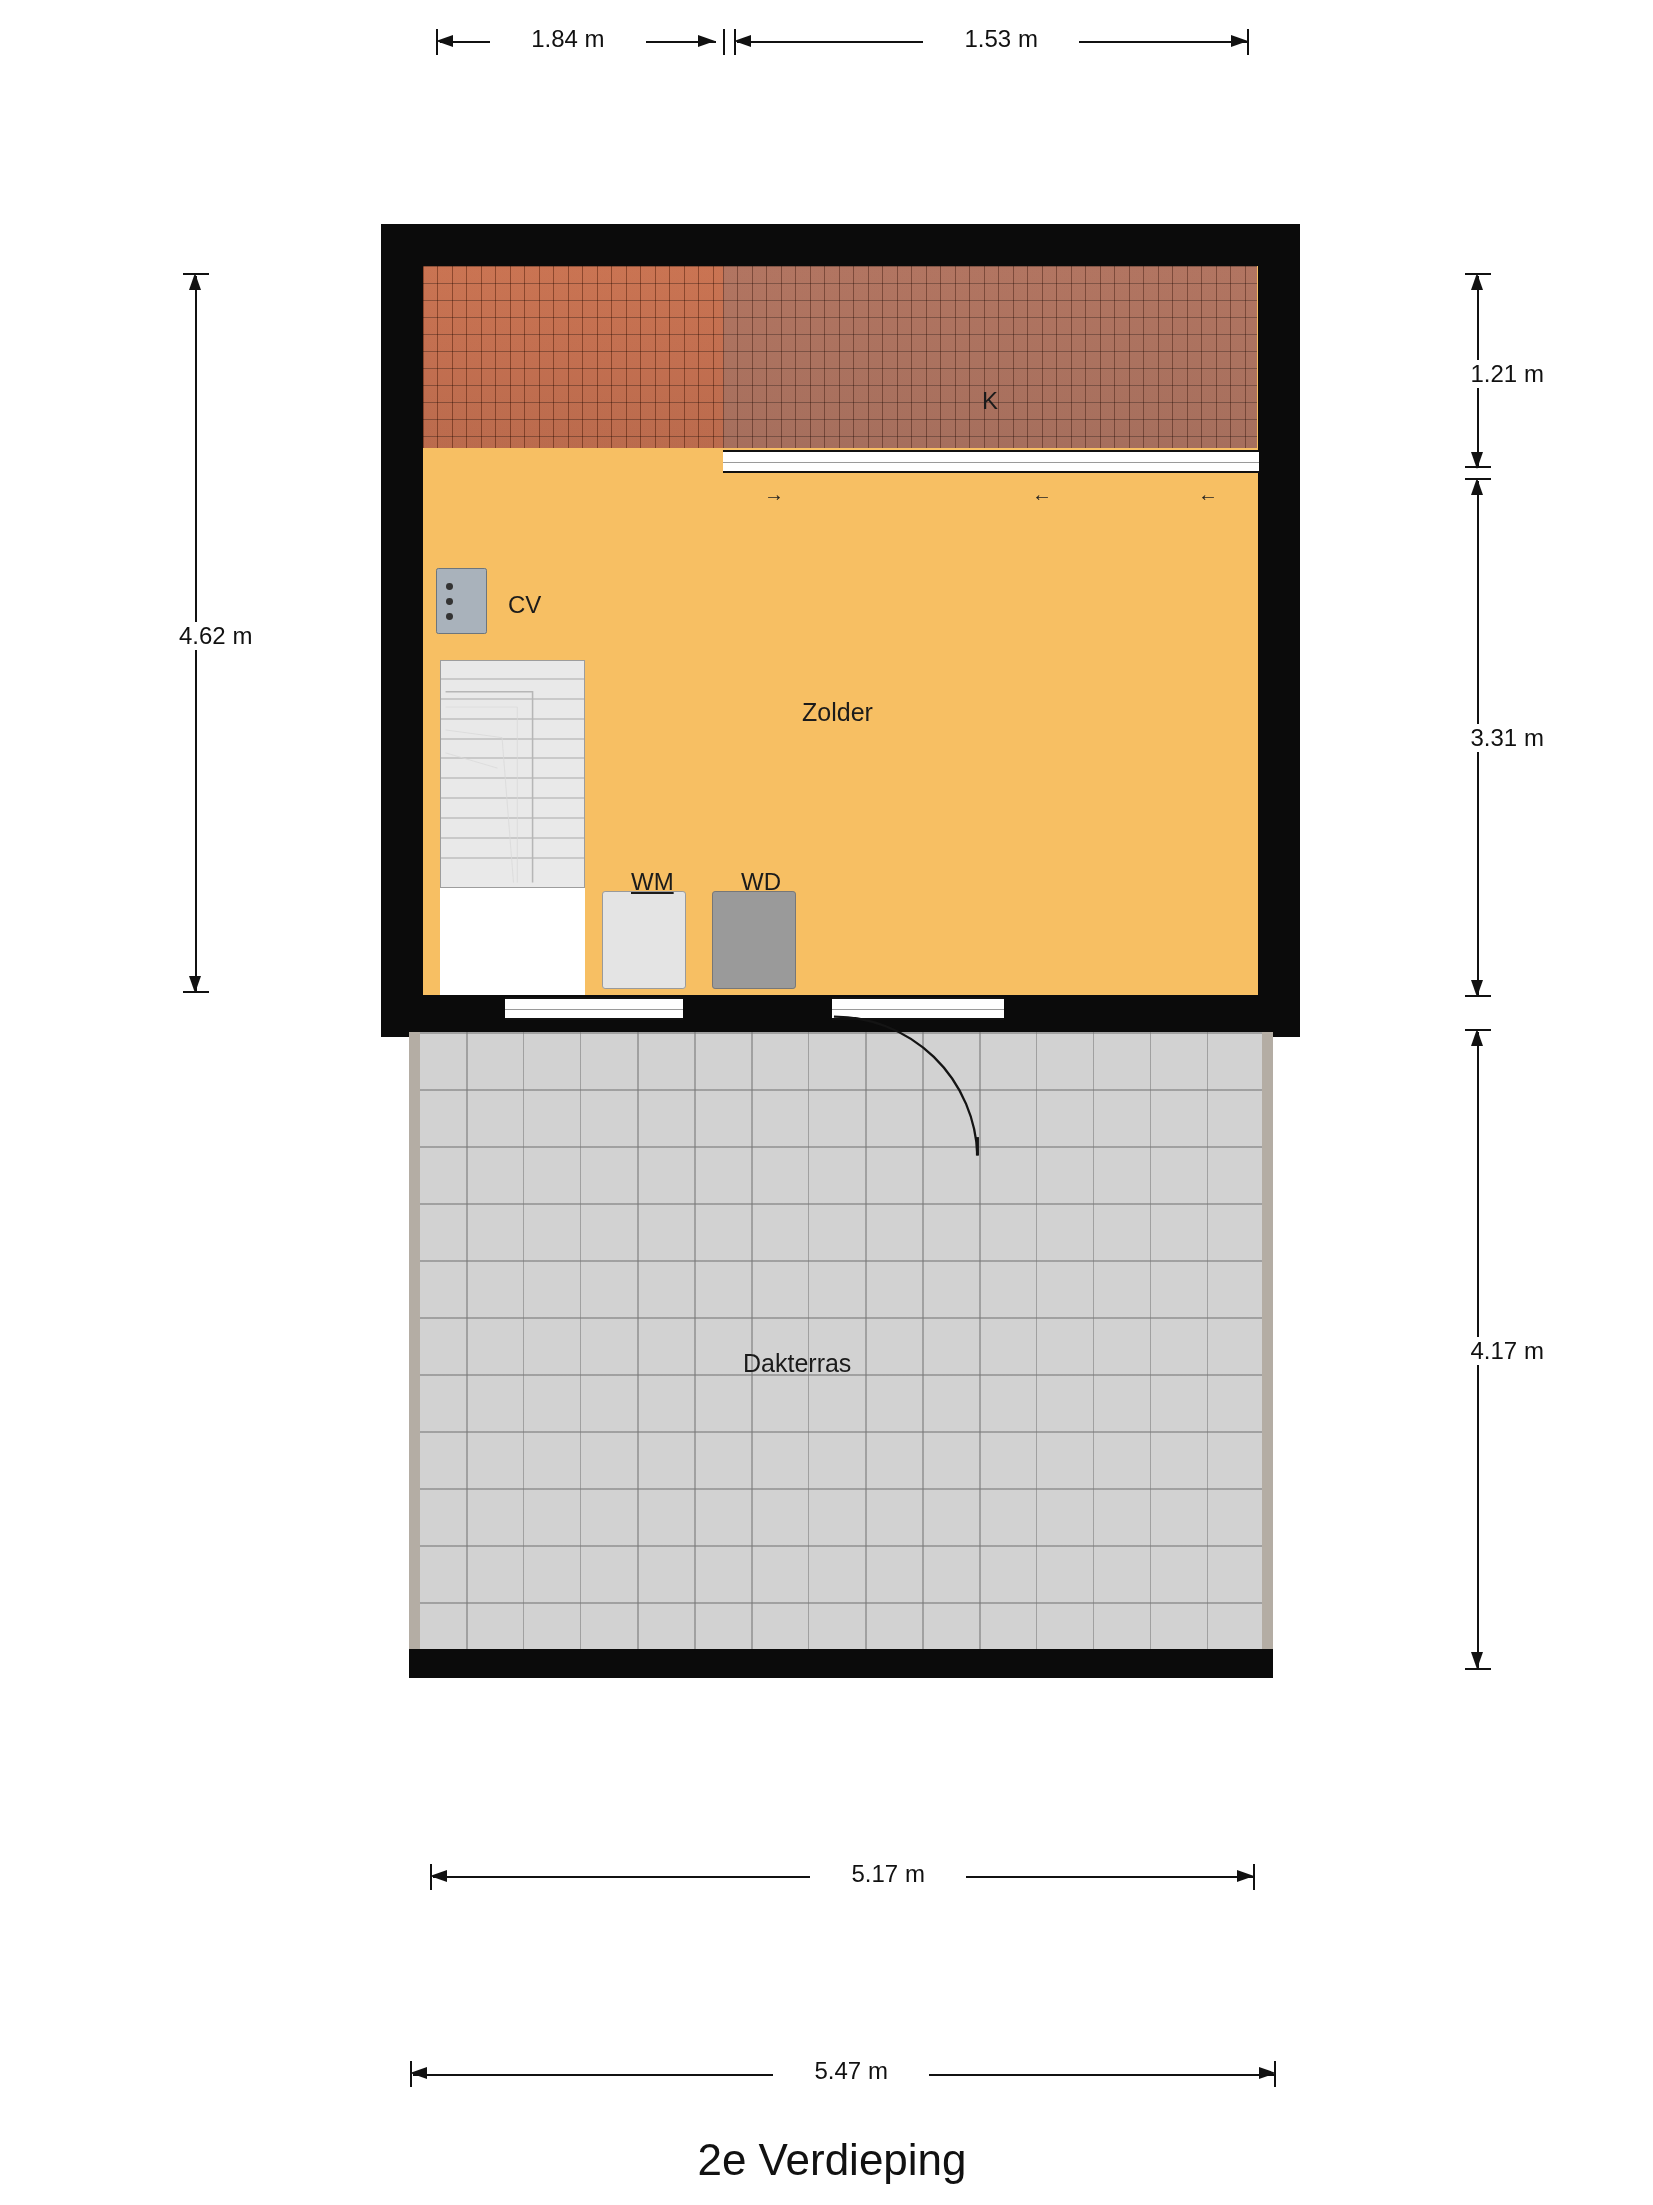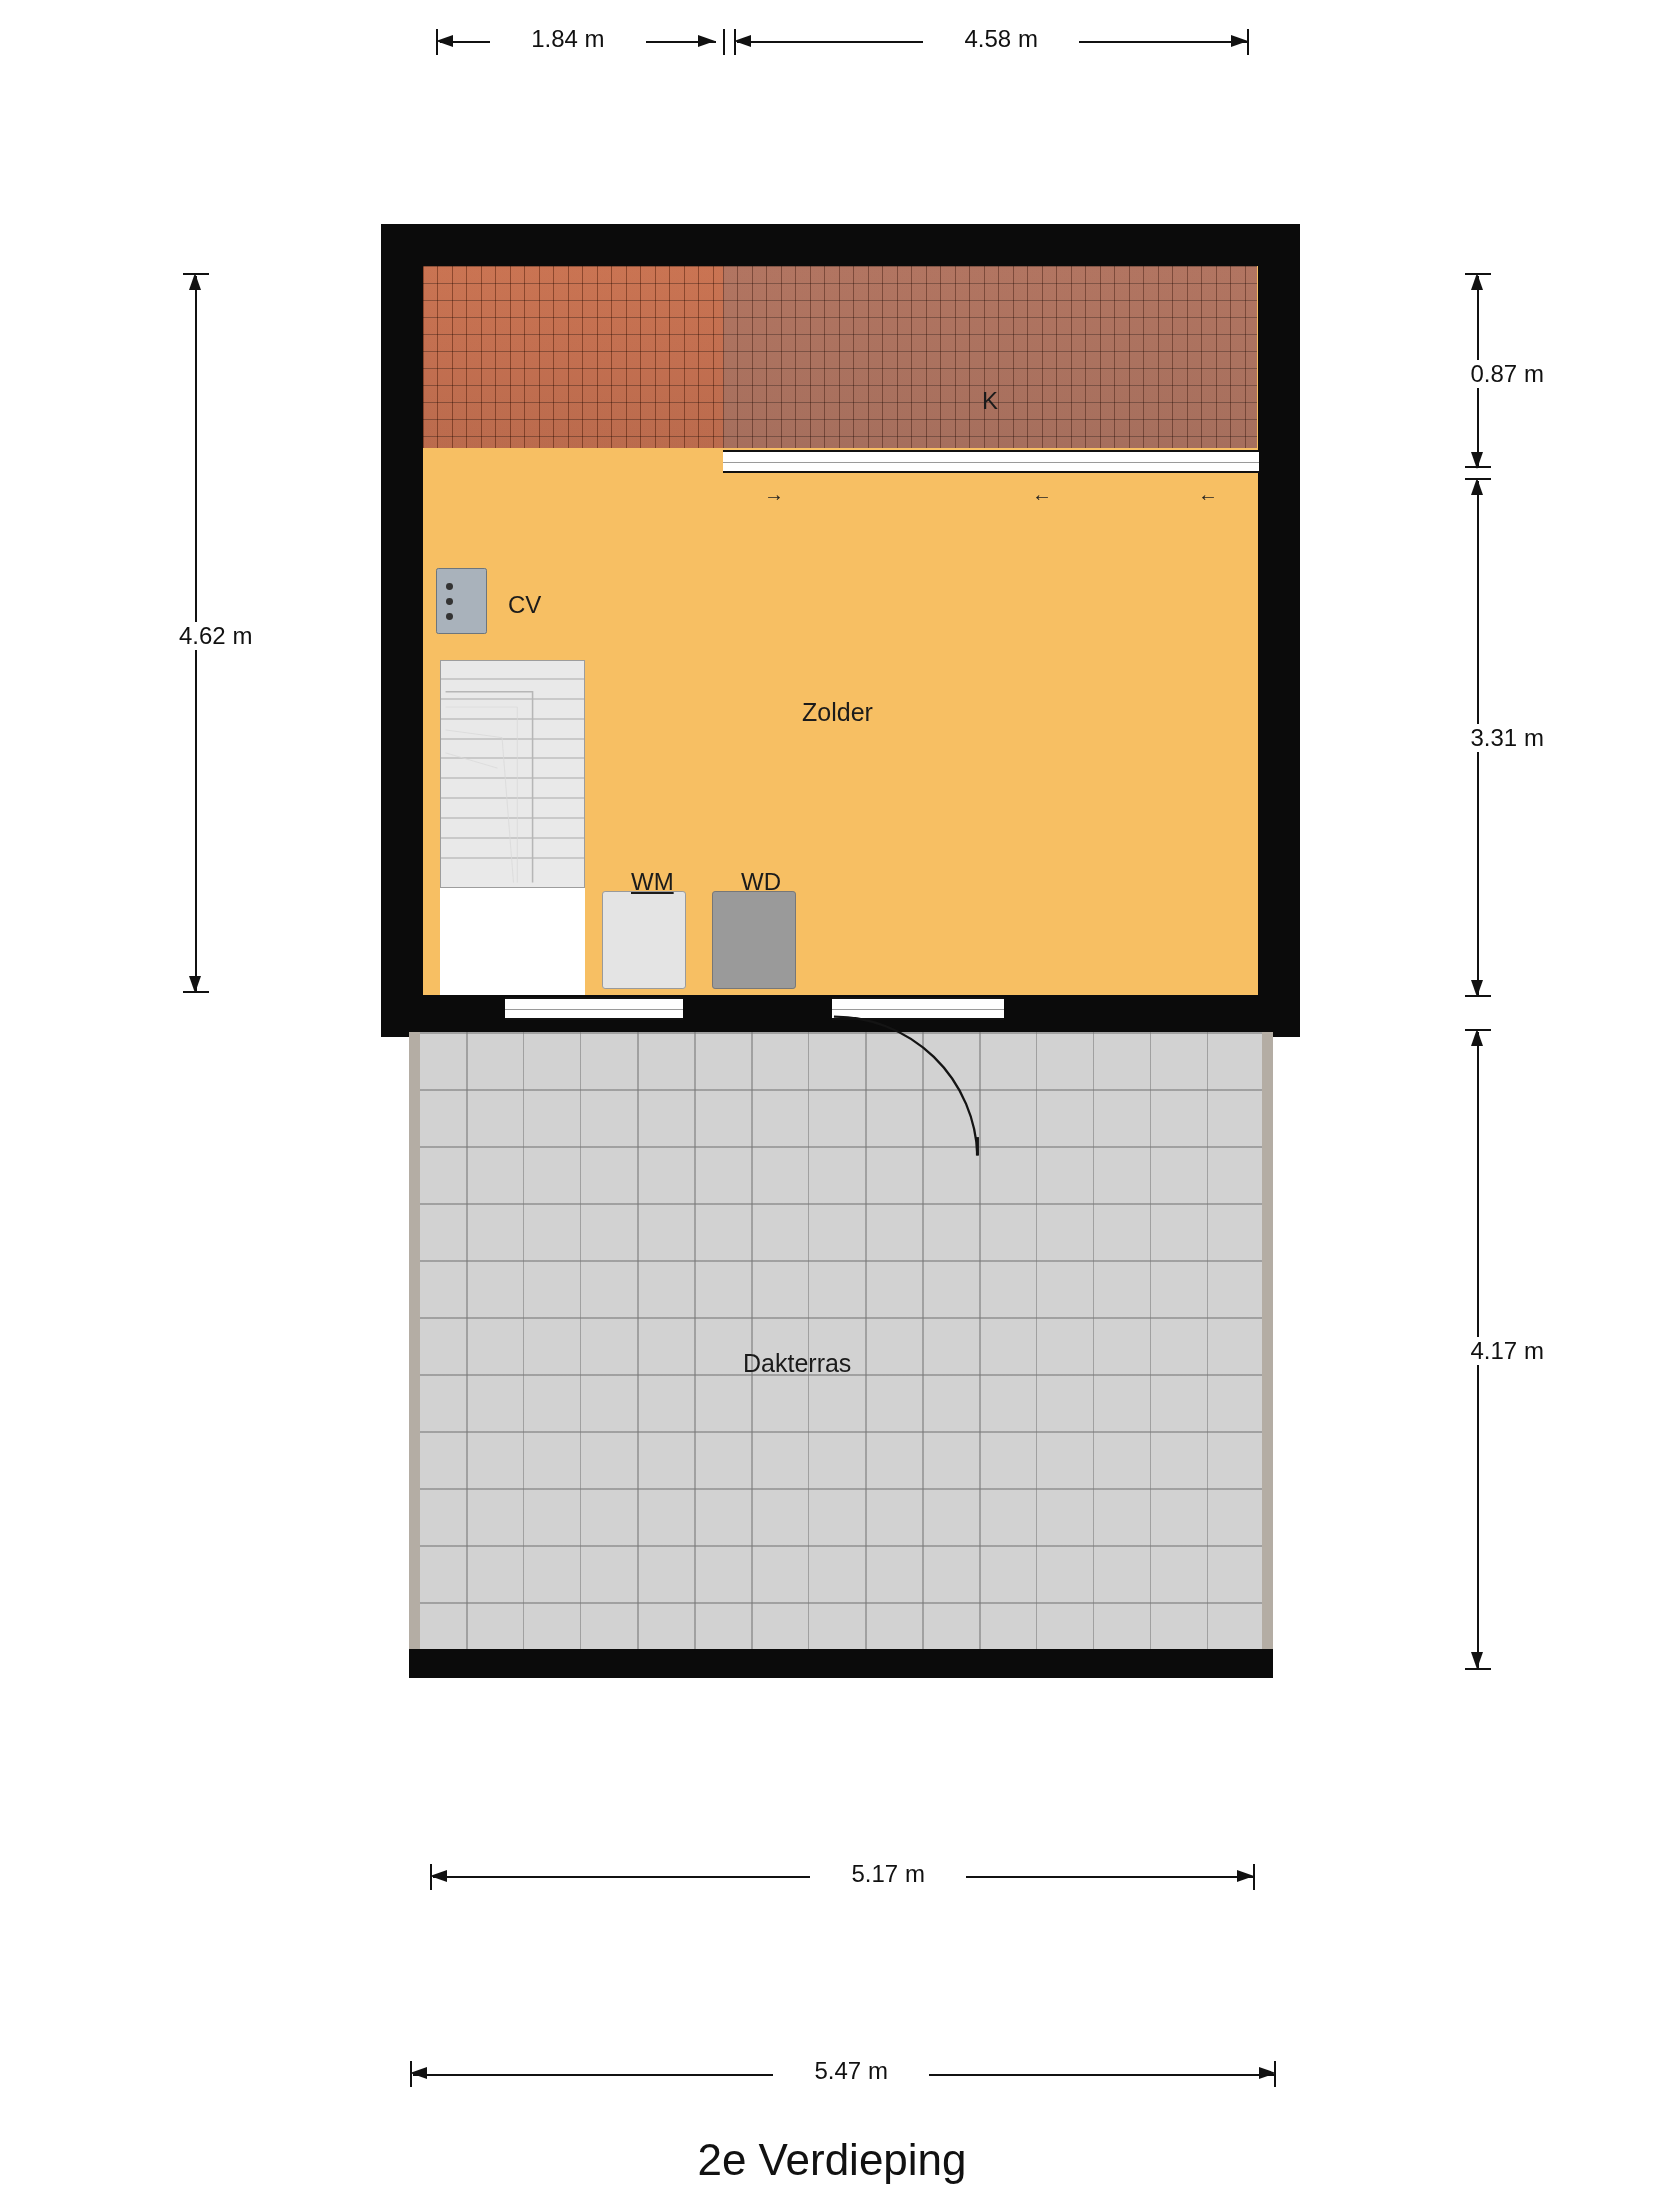--- a/index.html
+++ b/index.html
@@ -219,39 +219,39 @@
     <div class="tick-v" style="left:723px; top:29px;"></div>
     <div class="dim-label" style="left:505px; top:25px; width:138px; margin-left:-15.3px;">1.84 m</div>
   </div>
 
   <div>
     <div class="dim-h" style="left:737px; top:41px; width:511px;"></div>
     <div class="arrow arr-left" style="left:734px; top:35px;"></div>
     <div class="arrow arr-right" style="left:1231px; top:35px;"></div>
     <div class="tick-v" style="left:734px; top:29px;"></div>
     <div class="tick-v" style="left:1247px; top:29px;"></div>
-    <div class="dim-label" style="left:923px; top:25px; width:138px;">4.58 m</div>
+    <div class="dim-label" style="left:923px; top:25px; width:138px;">1.53 m</div>
   </div>
 
   <div>
     <div class="dim-v" style="left:195px; top:276px; height:717px;"></div>
     <div class="arrow arr-up" style="left:189px; top:273px;"></div>
     <div class="arrow arr-down" style="left:189px; top:976px;"></div>
     <div class="tick-h" style="left:183px; top:273px;"></div>
     <div class="tick-h" style="left:183px; top:991px;"></div>
     <div class="dim-label" style="left:149px; top:622px; width:115px;">4.62 m</div>
   </div>
 
   <div>
     <div class="dim-v" style="left:1477px; top:276px; height:191px;"></div>
     <div class="arrow arr-up" style="left:1471px; top:273px;"></div>
     <div class="arrow arr-down" style="left:1471px; top:452px;"></div>
     <div class="tick-h" style="left:1465px; top:273px;"></div>
     <div class="tick-h" style="left:1465px; top:466px;"></div>
-    <div class="dim-label" style="left:1433px; top:360px; width:130px;">0.87 m</div>
+    <div class="dim-label" style="left:1433px; top:360px; width:130px;">1.21 m</div>
   </div>
 
   <div>
     <div class="dim-v" style="left:1477px; top:481px; height:515px;"></div>
     <div class="arrow arr-up" style="left:1471px; top:478px;"></div>
     <div class="arrow arr-down" style="left:1471px; top:980px;"></div>
     <div class="tick-h" style="left:1465px; top:478px;"></div>
     <div class="tick-h" style="left:1465px; top:995px;"></div>
     <div class="dim-label" style="left:1433px; top:724px; width:130px;">3.31 m</div>
   </div>

